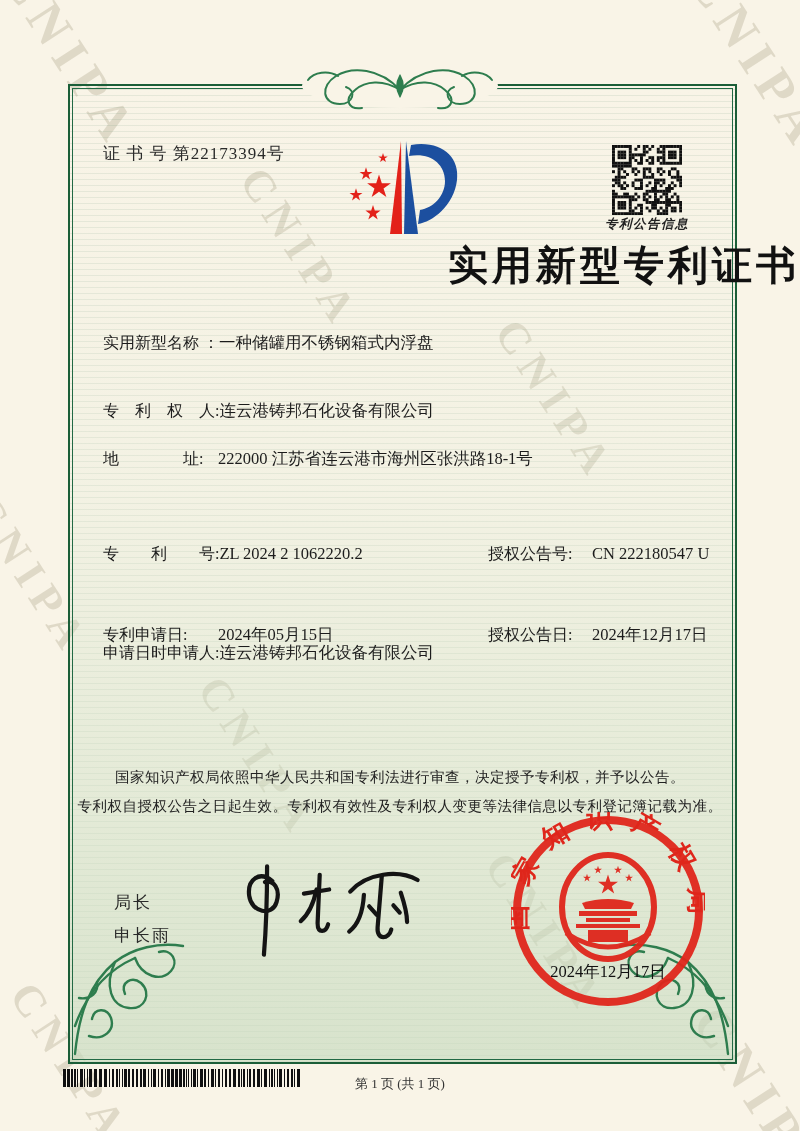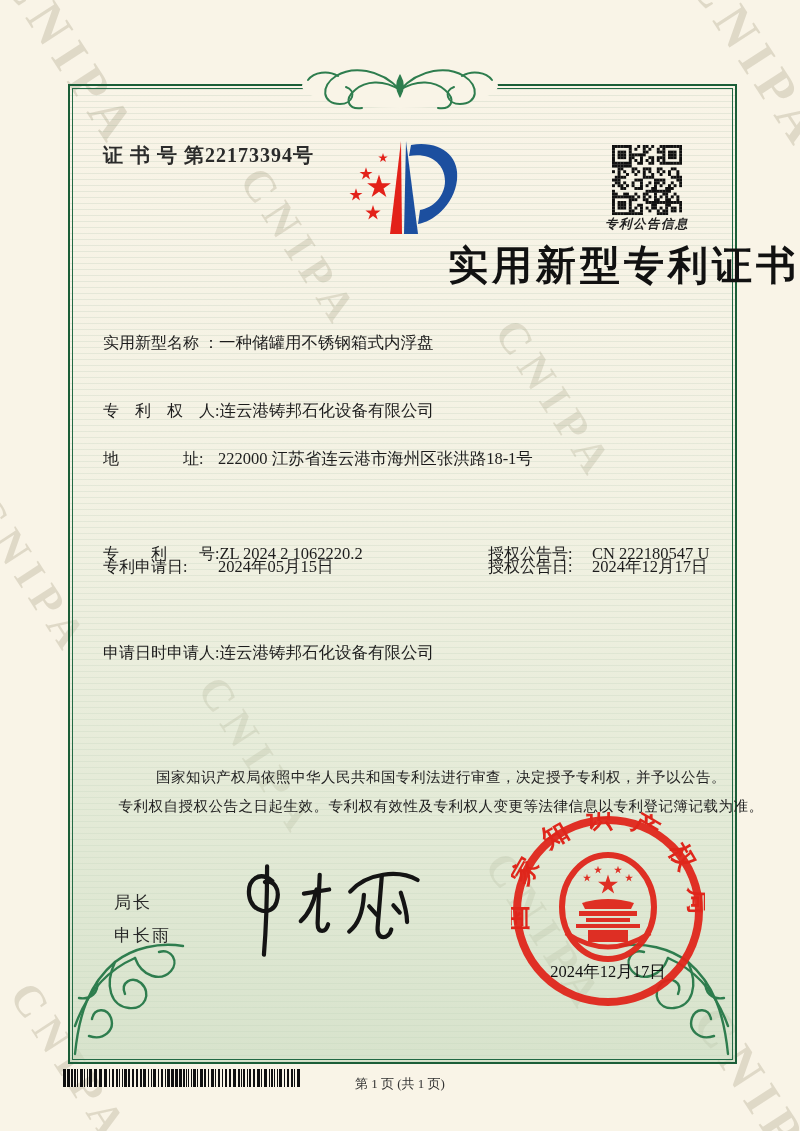--- a/index.html
+++ b/index.html
@@ -13,31 +13,31 @@
   .frame{position:absolute;left:68px;top:84px;width:665px;height:976px;
          border:2.5px solid #1b5e38;z-index:2;}
   .frame-inner{position:absolute;inset:2px;border:1px solid #226944;}
   .frame-bg{position:absolute;inset:0;
     background:
       linear-gradient(180deg, rgba(226,238,220,0) 0%, rgba(222,234,214,0.22) 42%,
                       rgba(206,224,198,0.5) 75%, rgba(198,218,190,0.66) 100%),
       repeating-linear-gradient(0deg, rgba(58,118,84,0.10) 0px, rgba(58,118,84,0.10) 1px,
                       rgba(0,0,0,0) 1px, rgba(0,0,0,0) 6px);}
   .abs{position:absolute;z-index:3;}
-  .cert-no{left:103px;top:142px;font-size:20px;letter-spacing:1px;color:#2b2b2b;font-weight:bold;}
+  .cert-no{left:103px;top:142px;font-size:17px;letter-spacing:1px;color:#2b2b2b;}
   .title{left:0;right:0;top:238px;text-align:right;font-size:40px;font-weight:bold;
          letter-spacing:4px;color:#111;}
   .qr-wrap{left:612px;top:145px;width:70px;height:70px;}
   .qr-cap{left:567px;top:216px;width:160px;text-align:center;font-size:12.5px;font-weight:bold;
           font-style:italic;letter-spacing:1.5px;color:#222;}
   .frow{left:103px;width:620px;font-size:16.5px;white-space:nowrap;color:#1c1c1c;}
   .flabel{display:inline-block;min-width:115px;font-size:16px;}
   .fcol2{position:absolute;left:344px;top:0;}
   .flabel2{display:inline-block;min-width:104px;font-size:16px;margin-left:41px;}
-  .stmt{left:70px;width:660px;text-align:center;font-size:14.5px;color:#222;letter-spacing:0.5px;padding-left:41px;}
+  .stmt{left:70px;width:660px;text-align:center;font-size:14.5px;color:#222;letter-spacing:0.5px;}
   .signer{font-family:"Liberation Sans","DejaVu Sans",sans-serif;font-size:17px;color:#2a2a2a;
           letter-spacing:2px;}
   .pagenum{left:0;right:0;top:1030px;text-align:center;font-size:13px;color:#333;margin-top:45px;}
 </style>
 </head>
 <body>
 
 <div class="page">
 
   <span class="wm" style="left:70px;top:55px;font-size:52px">CNIPA</span>
@@ -436,21 +436,21 @@
   </div>
   <div class="abs frow" style="top:448px">
     <span class="flabel">地　　　　址:</span><span class="fvalue">222000 江苏省连云港市海州区张洪路18-1号</span>
   </div>
   <div class="abs frow" style="top:544px">
     <span class="flabel">专　　利　　号:</span><span class="fvalue">ZL 2024 2 1062220.2</span>
     <span class="fcol2">
       <span class="flabel2">授权公告号:</span><span class="fvalue">CN 222180547 U</span>
     </span>
   </div>
-  <div class="abs frow" style="top:556px">
+  <div class="abs frow" style="top:624px">
     <span class="flabel">专利申请日:</span><span class="fvalue">2024年05月15日</span>
     <span class="fcol2">
       <span class="flabel2">授权公告日:</span><span class="fvalue">2024年12月17日</span>
     </span>
   </div>
   <div class="abs frow" style="top:642px">
     <span class="flabel">申请日时申请人:</span><span class="fvalue">连云港铸邦石化设备有限公司</span>
   </div>
 
   <div class="abs stmt" style="top:768px">国家知识产权局依照中华人民共和国专利法进行审查，决定授予专利权，并予以公告。</div>

